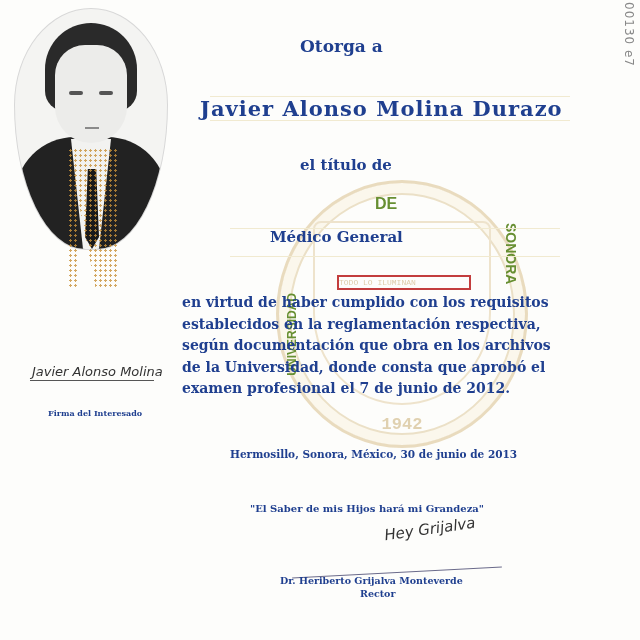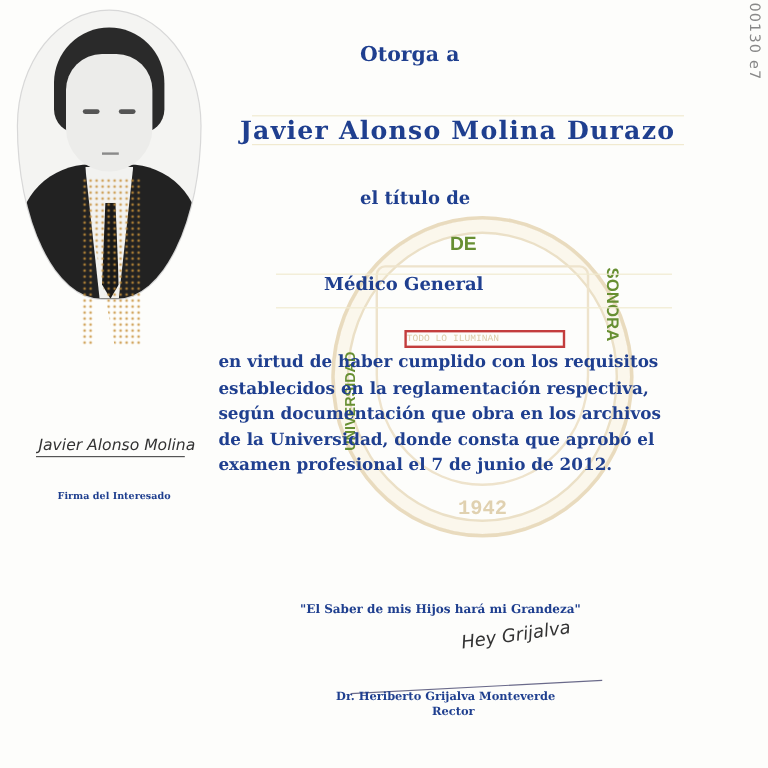--- a/index.html
+++ b/index.html
@@ -99,20 +99,21 @@
   <div class="center ink" style="left:270px;top:228px;width:240px;font-size:15px;">Médico General</div>
 
   <div class="ink" style="position:absolute;left:182px;top:292px;width:416px;font-size:14px;line-height:21.5px;text-align:justify;">
     <div>en virtud de haber cumplido con los requisitos</div>
     <div>establecidos en la reglamentación respectiva,</div>
     <div>según documentación que obra en los archivos</div>
     <div>de la Universidad, donde consta que aprobó el</div>
     <div>examen profesional el 7 de junio de 2012.</div>
   </div>
 
+  <div class="center ink" style="left:230px;top:448px;width:320px;font-size:10.5px;">Hermosillo, Sonora, México, 30 de junio de 2013</div>
 
   <div class="center ink" style="left:250px;top:503px;width:280px;font-size:10px;">"El Saber de mis Hijos hará mi Grandeza"</div>
 
   <div class="sig" style="left:384px;top:520px;font-size:15px;transform:rotate(-8deg);">Hey Grijalva</div>
   <div style="position:absolute;left:292px;top:572px;width:210px;height:1px;background:#6a6a8a;transform:rotate(-3deg);"></div>
   <div class="center ink" style="left:280px;top:575px;width:230px;font-size:9.5px;">Dr. Heriberto Grijalva Monteverde</div>
   <div class="center ink" style="left:360px;top:588px;width:70px;font-size:9.5px;">Rector</div>
 
 </div>
 

